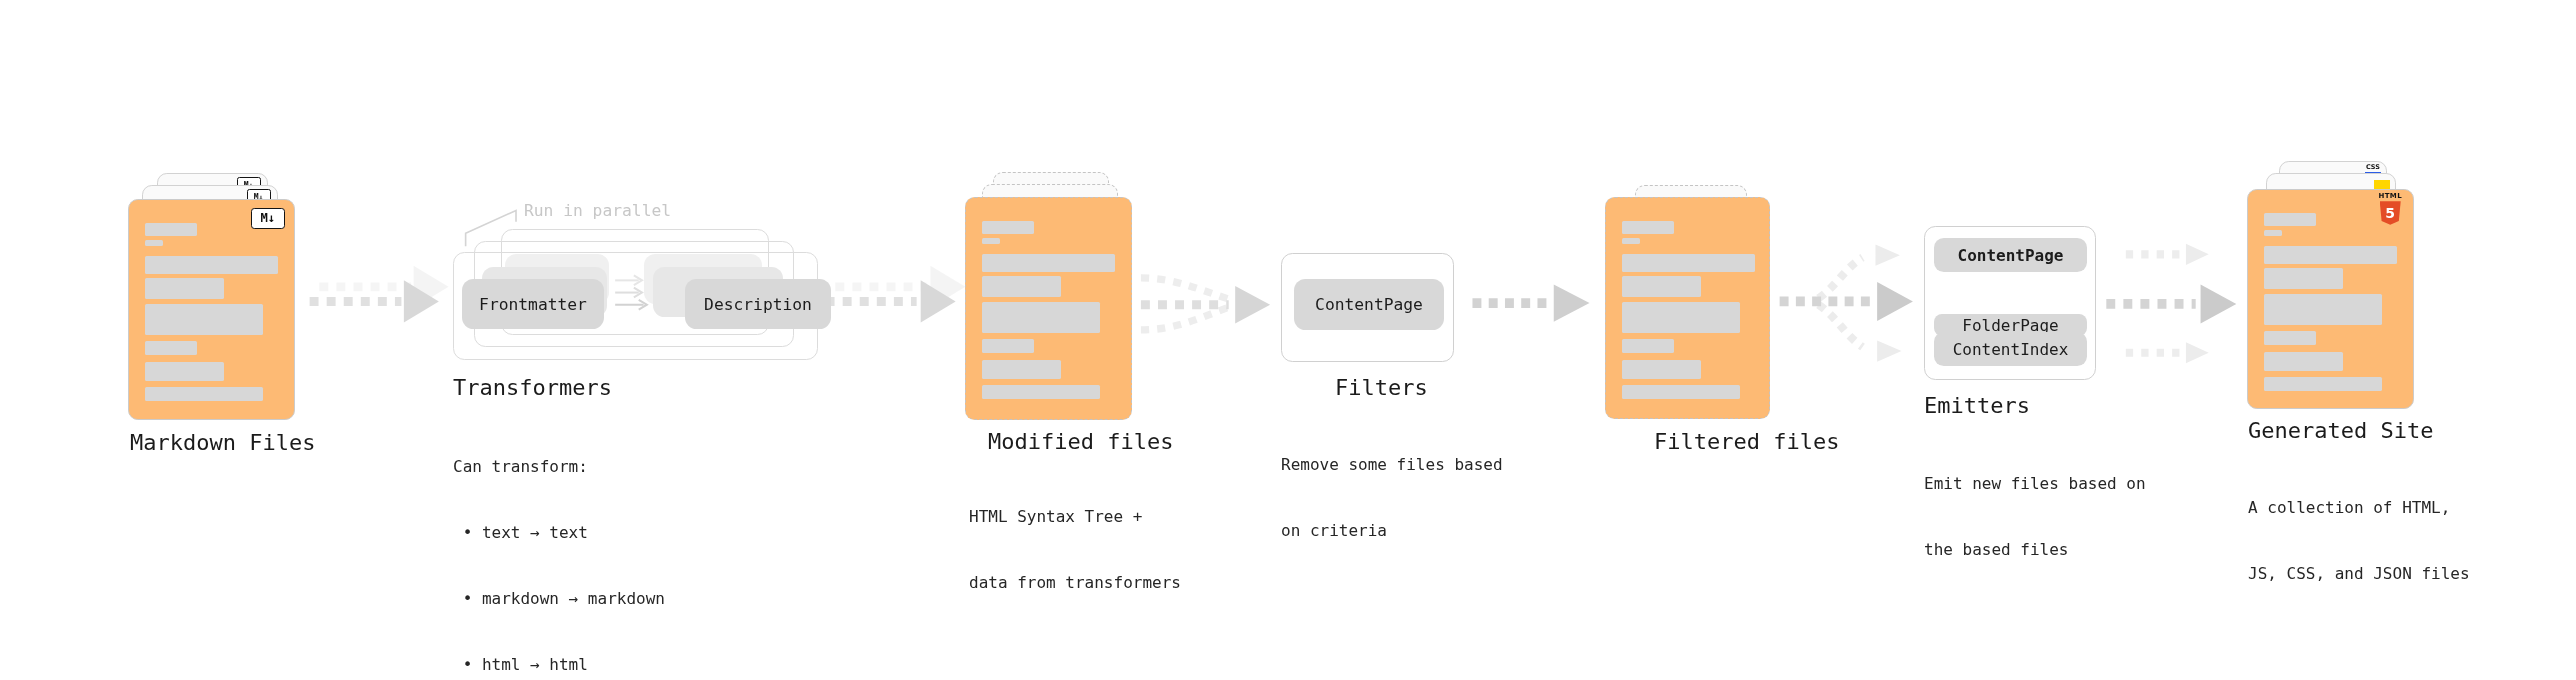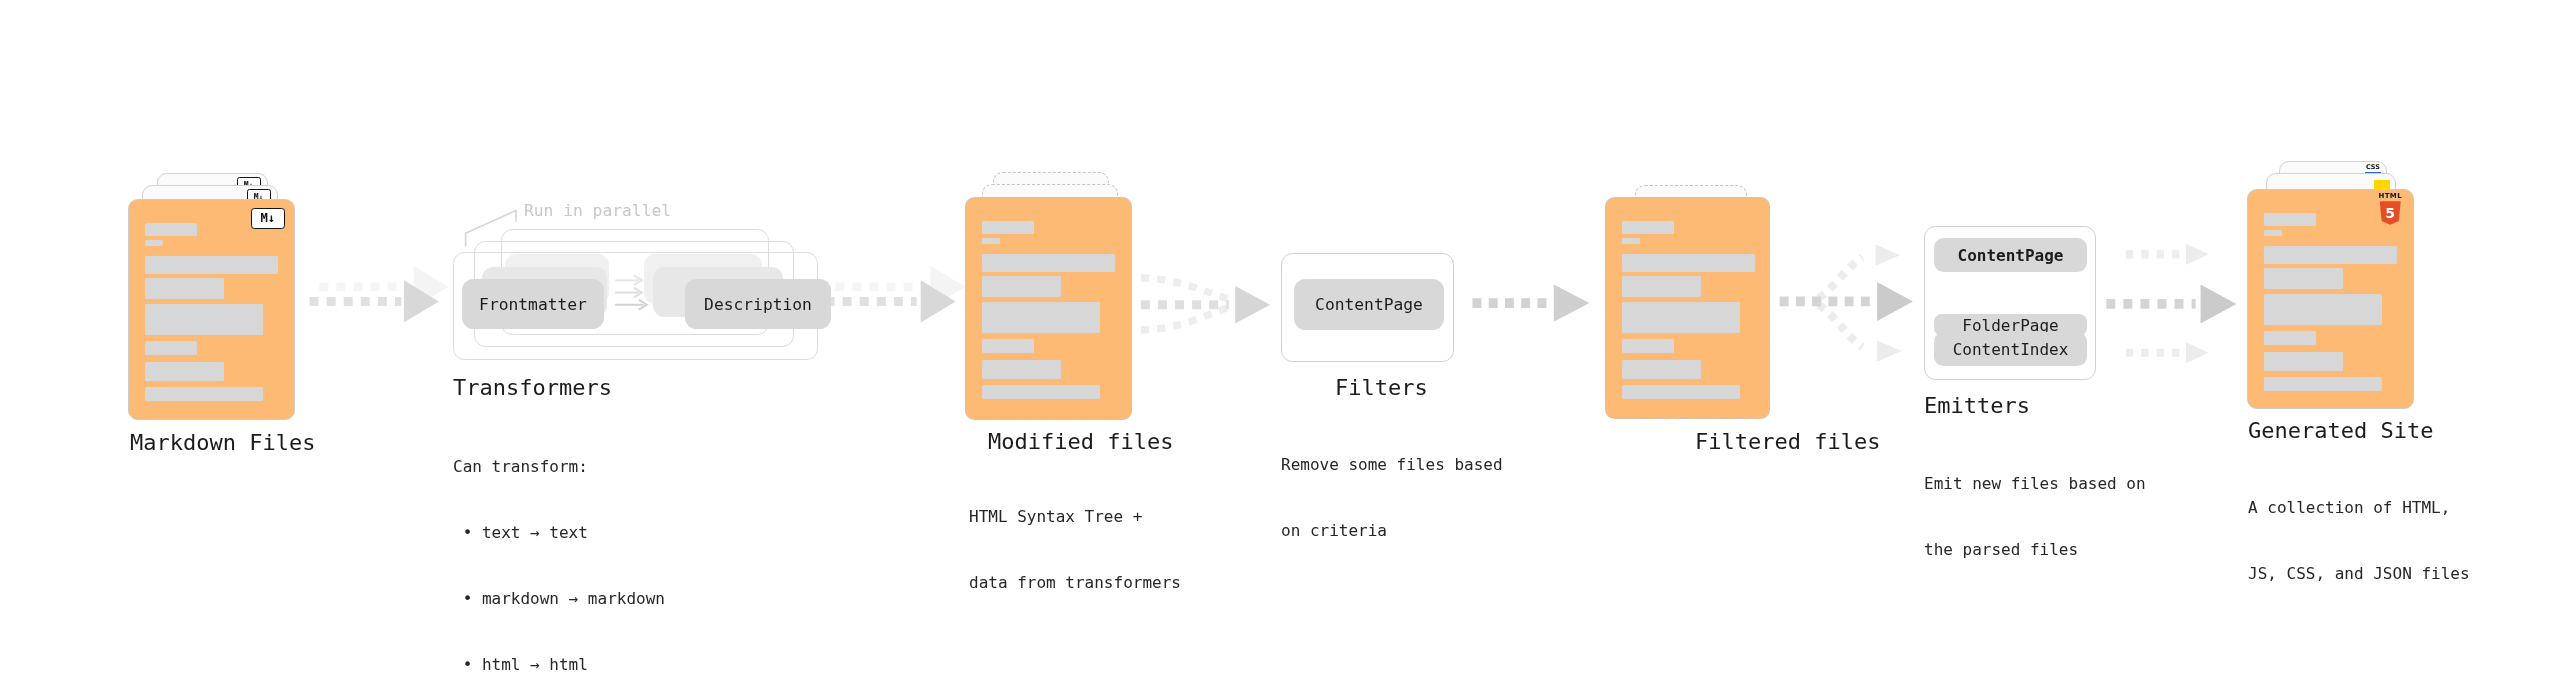--- a/index.html
+++ b/index.html
@@ -190,30 +190,30 @@
         <div class="doc-line" style="width: 52px; height: 13px; margin-bottom: 4.1px;"></div>
         <div class="doc-line" style="width: 18px; height: 5.7px; margin-bottom: 9.8px;"></div>
         <div class="doc-line" style="width: 133px; height: 18.7px; margin-bottom: 4.1px;"></div>
         <div class="doc-line" style="width: 79px; height: 20.3px; margin-bottom: 5.7px;"></div>
         <div class="doc-line" style="width: 118px; height: 31px; margin-bottom: 5.7px;"></div>
         <div class="doc-line" style="width: 52px; height: 14px; margin-bottom: 7.3px;"></div>
         <div class="doc-line" style="width: 79px; height: 18.7px; margin-bottom: 5.7px;"></div>
         <div class="doc-line" style="width: 118px; height: 14px; margin-bottom: 0px;"></div>
       </div>
   </div>
-  <div class="stage-label" style="left:1695px;top:431px;text-align:right;">Filtered files</div>
+  <div class="stage-label" style="left:1654px;top:431px;text-align:right;">Filtered files</div>
 
   <div class="frame filled" style="left:1924px;top:226px;width:172px;height:154px;"></div>
   <div class="pill" style="left:1934px;top:238px;width:153px;height:34px;border-radius:9.8px;font-size:16px;font-weight:bold;">ContentPage</div>
   <div class="pill" style="left:1934px;top:285px;width:153px;height:22px;border-radius:8px;font-size:16px;margin-top:29px;">FolderPage</div>
   <div class="pill" style="left:1934px;top:332px;width:153px;height:34px;border-radius:9.8px;font-size:16px;">ContentIndex</div>
   <div class="stage-label" style="left:1924px;top:395px;">Emitters</div>
   <div class="caption" style="left:1924px;top:429px;">
     <div>Emit new files based on</div>
-    <div>the parsed files</div>
+    <div>the based files</div>
   </div>
 
   <div class="doc back" style="left:2279px;top:161px;width:108px;height:98px;">
     <div class="css-badge">
       <div class="css-word">CSS</div>
       <div class="css-bar"></div>
     </div>
   </div>
   <div class="doc back" style="left:2266px;top:173px;width:130px;height:114px;">
     <div class="js-badge"></div>

